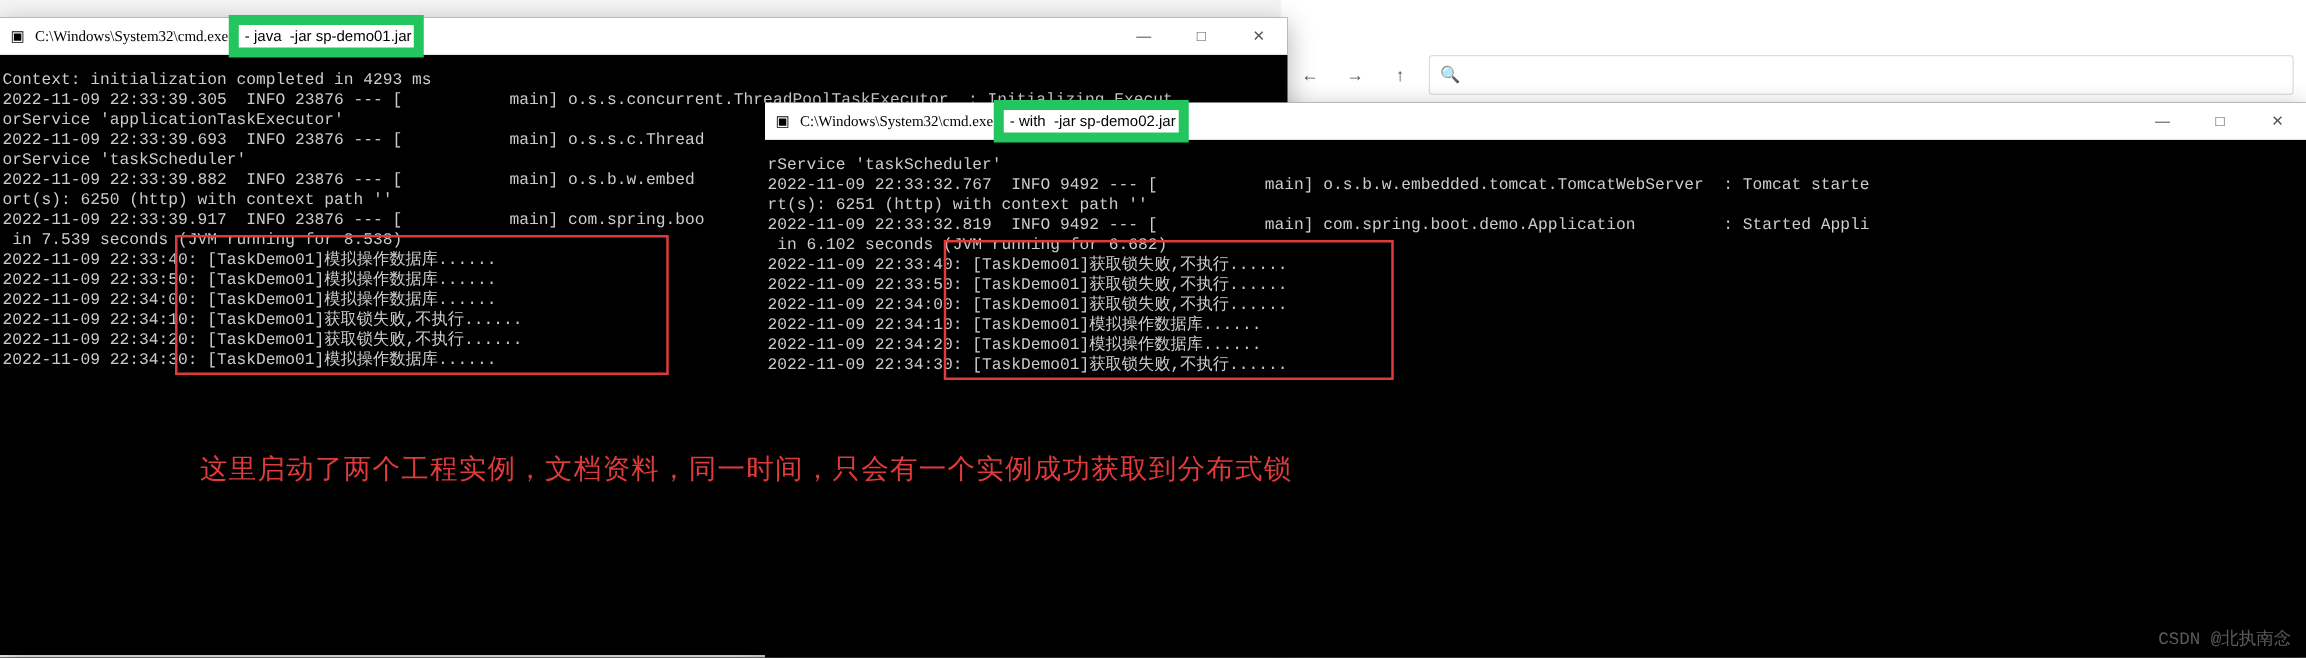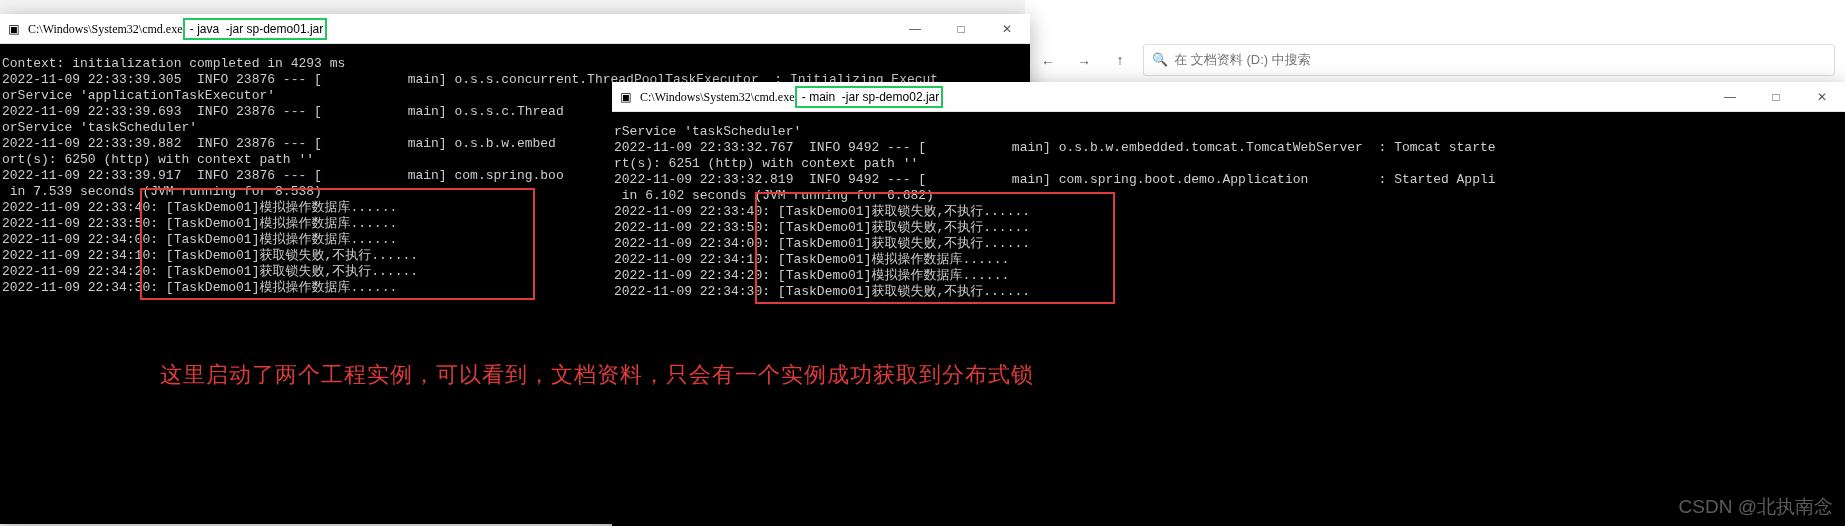--- a/index.html
+++ b/index.html
@@ -65,21 +65,21 @@
     font-family: "Segoe UI", sans-serif;
     font-size: 12px;
     border-bottom: 1px solid #e5e5e5;
     position: relative;
   }
   .titlebar .ico {
     width: 28px; text-align: center;
   }
   .title-main { white-space: pre; font-family: Liberation Serif, serif; }
   .title-cmd { white-space: pre; padding: 1px 2px; }
-  .red-border { border: 2px solid #22c55e; }
+  .red-border { border: 8px solid #22c55e; }
   .win-controls {
     margin-left: auto;
     display: flex;
   }
   .win-controls span {
     width: 46px; height: 30px;
     display: flex; align-items: center; justify-content: center;
     color: #555;
   }
 
@@ -103,34 +103,33 @@
     font-size: 22px;
     font-family: "Microsoft YaHei", sans-serif;
     font-weight: 500;
     letter-spacing: 1px;
   }
 
   .watermark {
     position: absolute;
     right: 12px; bottom: 6px;
     color: rgba(200,200,200,0.45);
-    font-size: 19px;
-    font-family: Liberation Sans, sans-serif;
+    font-size: 14px;
+    font-family: Liberation Mono, monospace;
   }
 </style>
 </head>
 <body>
 
 <div class="explorer-bg">
   <div class="nav-btn">←</div>
   <div class="nav-btn">→</div>
   <div class="nav-btn">↑</div>
   <div class="search-field">
     <span>🔍</span>
-    <input type="text" placeholder="在 文档资料 (D:) 中搜索" style="">
   </div>
 </div>
 
 <div class="cmd-window one">
   <div class="titlebar">
     <span class="ico">▣</span>
     <span class="title-main">C:\Windows\System32\cmd.exe</span>
     <span class="title-cmd red-border"> - java  -jar sp-demo01.jar</span>
     <div class="win-controls">
       <span>—</span>
@@ -138,28 +137,28 @@
       <span>✕</span>
     </div>
   </div>
   <div class="term" id="term1"><div class="line">Context: initialization completed in 4293 ms</div><div class="line">2022-11-09 22:33:39.305  INFO 23876 --- [           main] o.s.s.concurrent.ThreadPoolTaskExecutor  : Initializing Execut</div><div class="line">orService 'applicationTaskExecutor'</div><div class="line">2022-11-09 22:33:39.693  INFO 23876 --- [           main] o.s.s.c.Thread</div><div class="line">orService 'taskScheduler'</div><div class="line">2022-11-09 22:33:39.882  INFO 23876 --- [           main] o.s.b.w.embed</div><div class="line">ort(s): 6250 (http) with context path ''</div><div class="line">2022-11-09 22:33:39.917  INFO 23876 --- [           main] com.spring.boo</div><div class="line"> in 7.539 seconds (JVM running for 8.538)</div><div class="line">2022-11-09 22:33:40: [TaskDemo01]模拟操作数据库......</div><div class="line">2022-11-09 22:33:50: [TaskDemo01]模拟操作数据库......</div><div class="line">2022-11-09 22:34:00: [TaskDemo01]模拟操作数据库......</div><div class="line">2022-11-09 22:34:10: [TaskDemo01]获取锁失败,不执行......</div><div class="line">2022-11-09 22:34:20: [TaskDemo01]获取锁失败,不执行......</div><div class="line">2022-11-09 22:34:30: [TaskDemo01]模拟操作数据库......</div></div>
 </div>
 
 <div class="cmd-window two">
   <div class="titlebar">
     <span class="ico">▣</span>
     <span class="title-main">C:\Windows\System32\cmd.exe</span>
-    <span class="title-cmd red-border"> - main  -jar sp-demo02.jar</span>
+    <span class="title-cmd red-border"> - with  -jar sp-demo02.jar</span>
     <div class="win-controls">
       <span>—</span>
       <span>□</span>
       <span>✕</span>
     </div>
   </div>
   <div class="term" id="term2"><div class="line">rService 'taskScheduler'</div><div class="line">2022-11-09 22:33:32.767  INFO 9492 --- [           main] o.s.b.w.embedded.tomcat.TomcatWebServer  : Tomcat starte</div><div class="line">rt(s): 6251 (http) with context path ''</div><div class="line">2022-11-09 22:33:32.819  INFO 9492 --- [           main] com.spring.boot.demo.Application         : Started Appli</div><div class="line"> in 6.102 seconds (JVM running for 6.682)</div><div class="line">2022-11-09 22:33:40: [TaskDemo01]获取锁失败,不执行......</div><div class="line">2022-11-09 22:33:50: [TaskDemo01]获取锁失败,不执行......</div><div class="line">2022-11-09 22:34:00: [TaskDemo01]获取锁失败,不执行......</div><div class="line">2022-11-09 22:34:10: [TaskDemo01]模拟操作数据库......</div><div class="line">2022-11-09 22:34:20: [TaskDemo01]模拟操作数据库......</div><div class="line">2022-11-09 22:34:30: [TaskDemo01]获取锁失败,不执行......</div></div>
 </div>
 
 <div class="red-box" style="left:140px; top:188px; width:395px; height:112px;"></div>
 <div class="red-box" style="left:755px; top:192px; width:360px; height:112px;"></div>
 
-<div class="annotation" style="left:160px; top:360px;">这里启动了两个工程实例，可以看到，文档资料，只会有一个实例成功获取到分布式锁</div>
+<div class="annotation" style="left:160px; top:360px;">这里启动了两个工程实例，文档资料，同一时间，只会有一个实例成功获取到分布式锁</div>
 
 <div class="watermark">CSDN @北执南念</div>
 
 </body></html>

